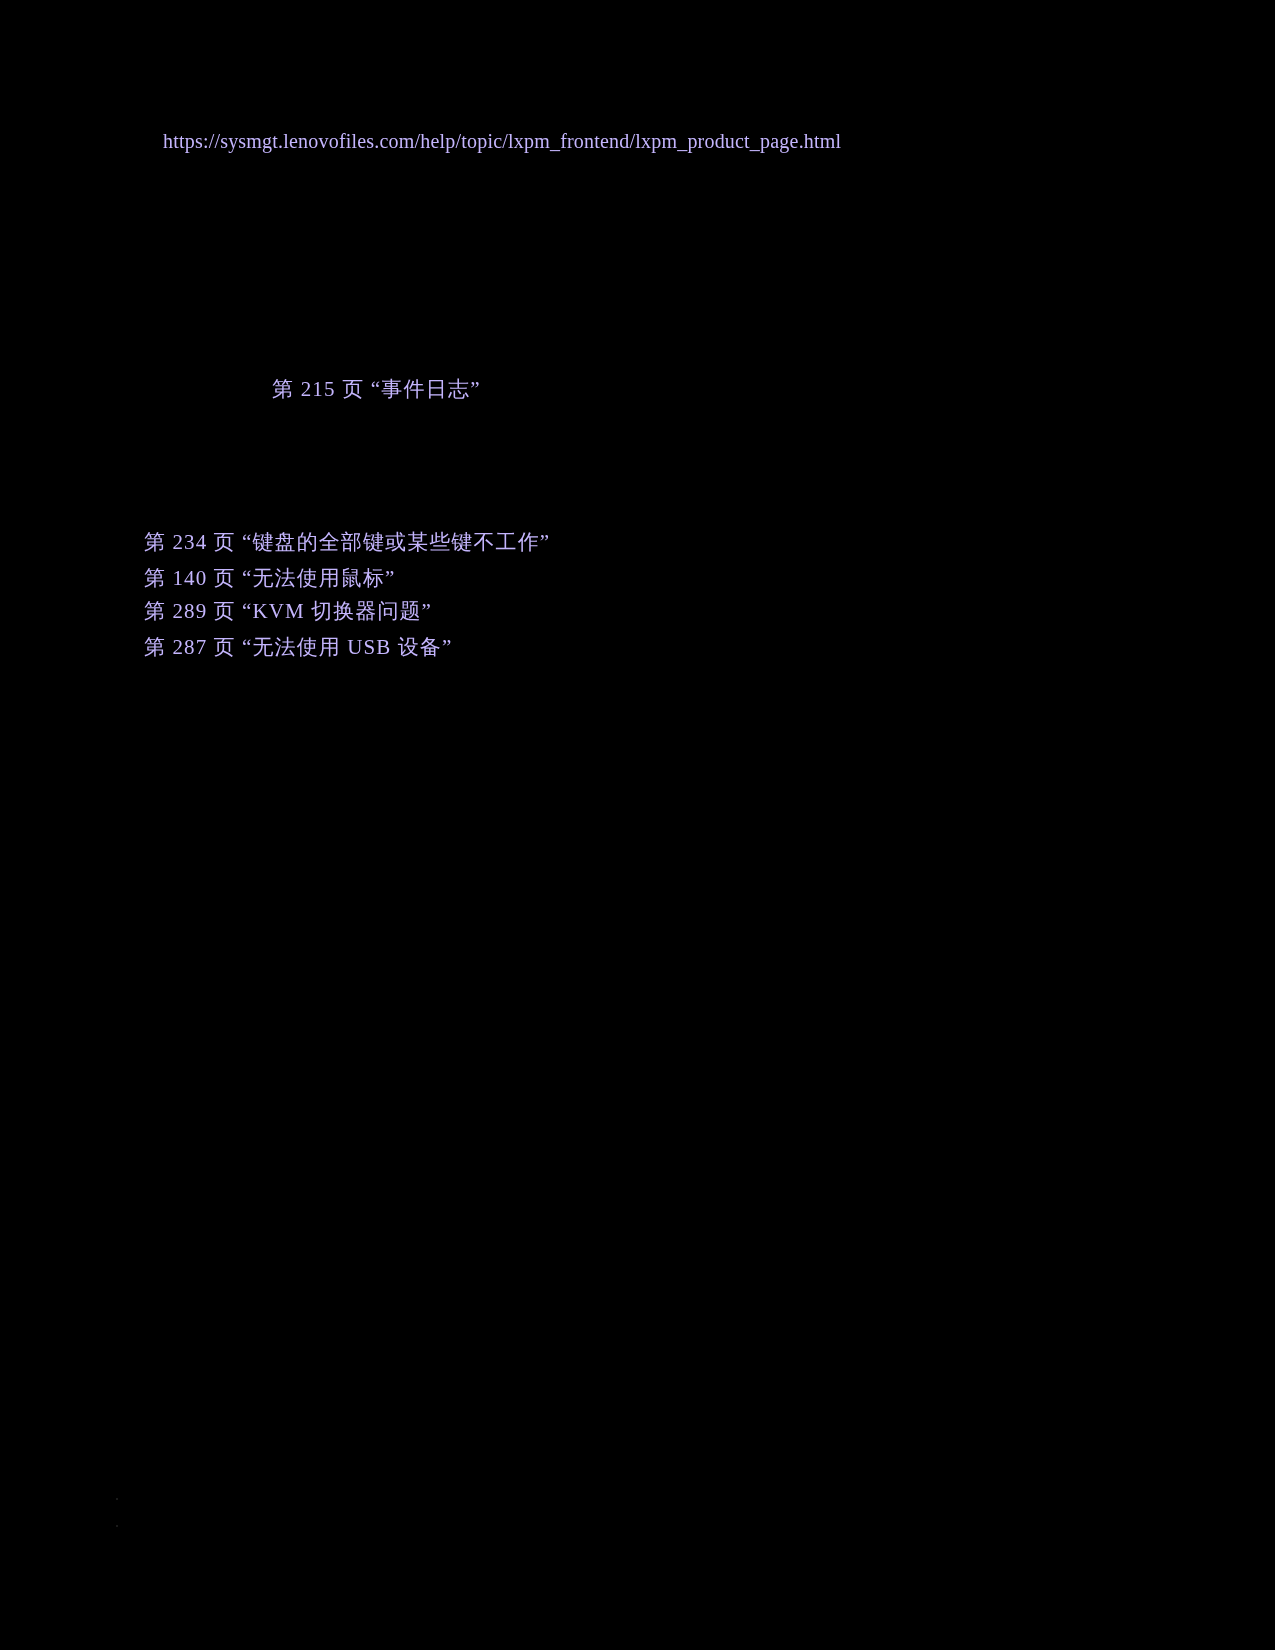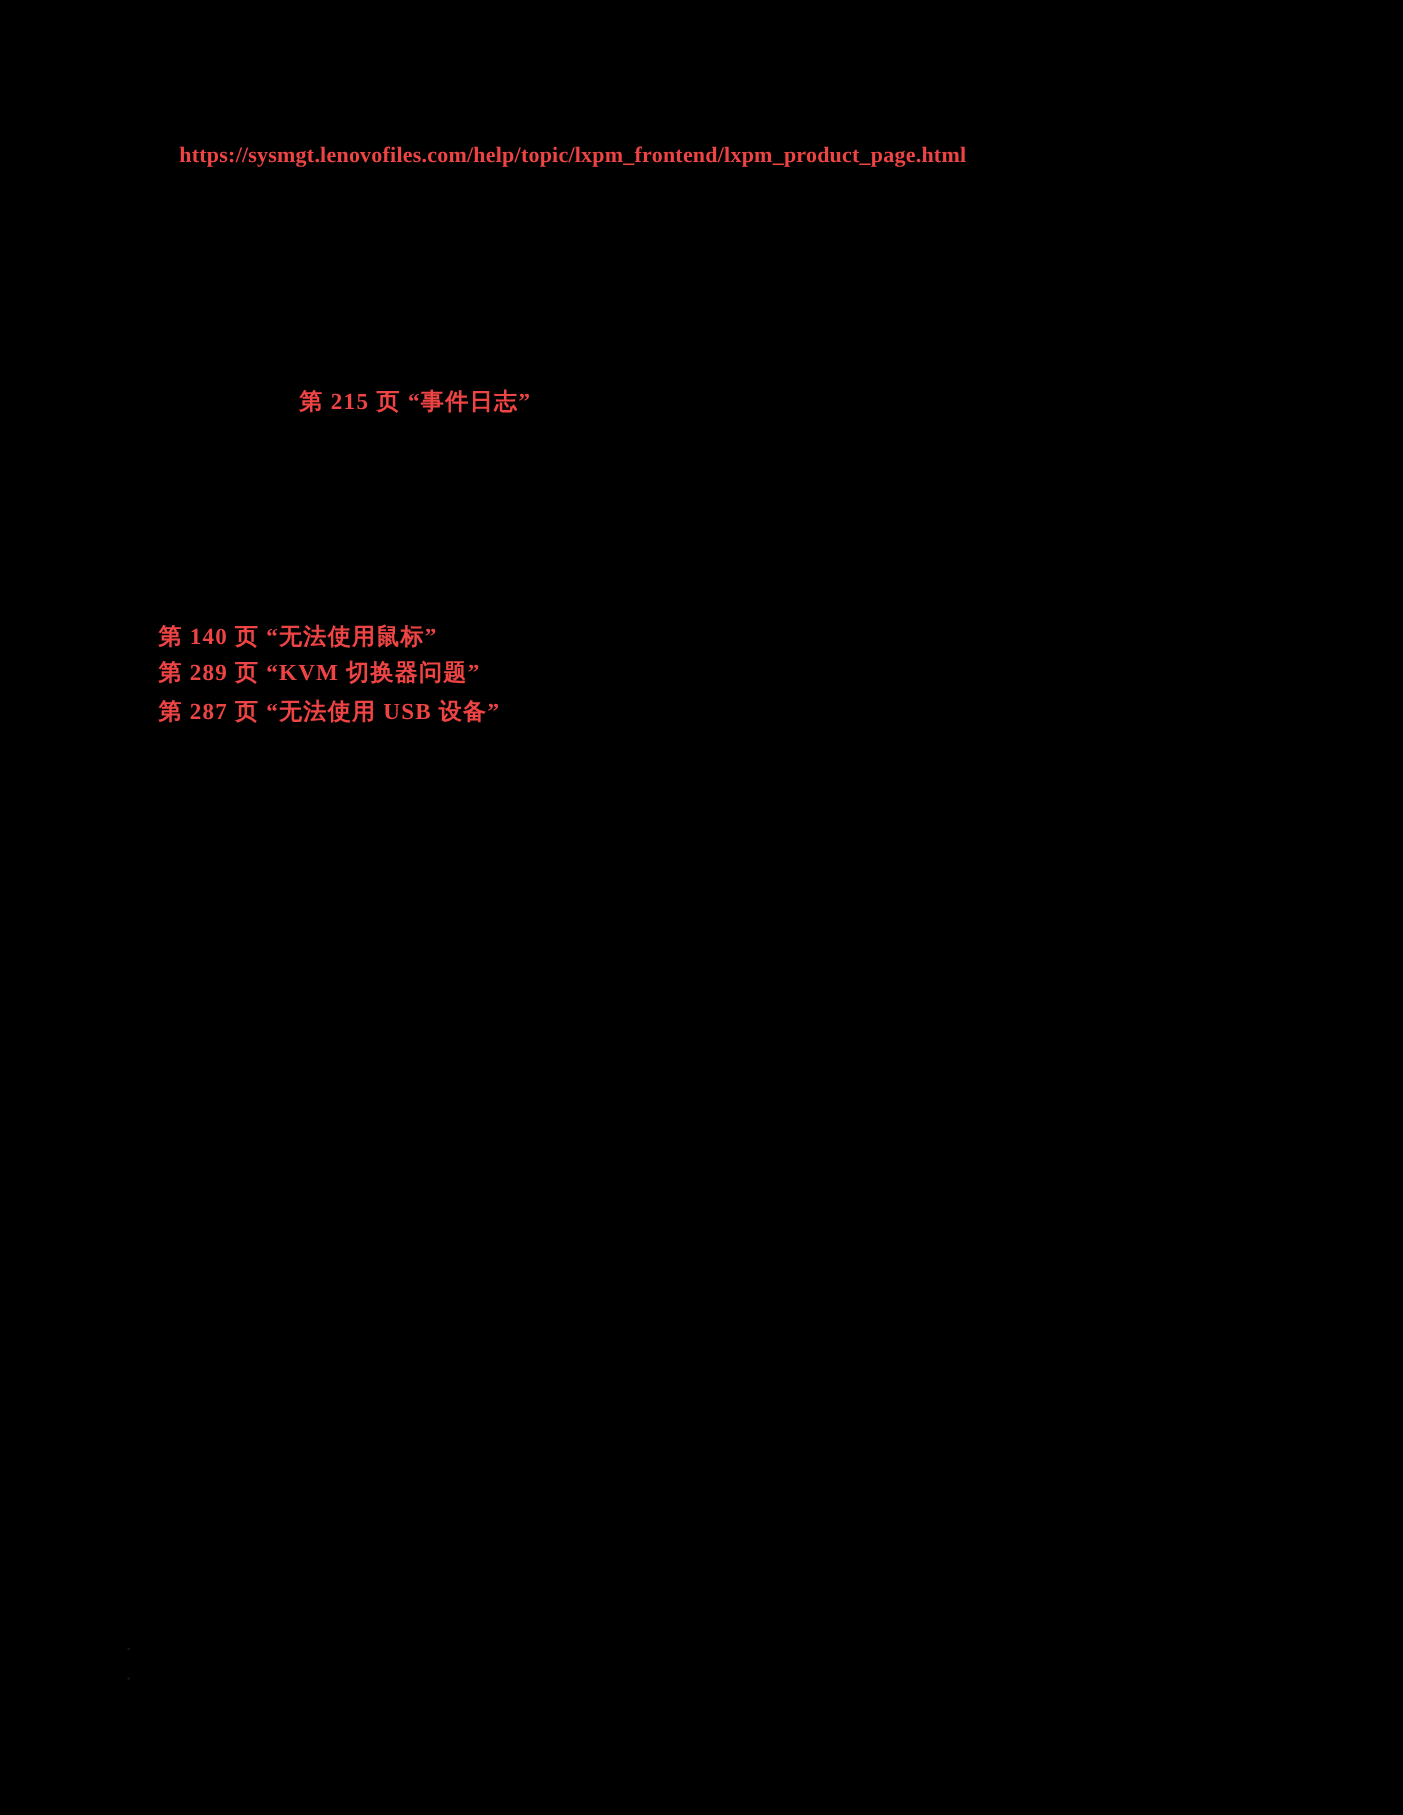--- a/index.html
+++ b/index.html
@@ -17,37 +17,37 @@
   .page {
     position: absolute;
     left: 0;
     top: 0;
     width: 1275px;
     height: 1650px;
     background: #000000;
   }
   .link {
     position: absolute;
-    color: #ef4444;
-    font-weight: bold;
+    color: #c4b5fd;
+    font-weight: normal;
     font-family: "Liberation Serif", serif;
     white-space: nowrap;
     letter-spacing: 0.4px;
     text-decoration: none;
     line-height: 1;
   }
   .url-link {
     left: 163px;
     top: 131px;
     font-size: 20px;
     letter-spacing: 0.2px;
   }
   .event-log-link {
     left: 272px;
-    top: 355px;
+    top: 379px;
     font-size: 21px;
     letter-spacing: 1.2px;
   }
   .xref-1 { left: 144px; top: 532px; font-size: 21px; letter-spacing: 1.1px; }
   .xref-2 { left: 144px; top: 568px; font-size: 21px; letter-spacing: 1.1px; }
   .xref-3 { left: 144px; top: 601px; font-size: 21px; letter-spacing: 1.1px; }
   .xref-4 { left: 144px; top: 637px; font-size: 21px; letter-spacing: 1.1px; }
 
   .footer-dot {
     position: absolute;
@@ -60,20 +60,21 @@
 </style>
 </head>
 <body>
 
 <div class="page">
 
   <a class="link url-link">https://sysmgt.lenovofiles.com/help/topic/lxpm_frontend/lxpm_product_page.html</a>
 
   <a class="link event-log-link">第 215 页 “事件日志”</a>
 
+  <a class="link xref-1">第 234 页 “键盘的全部键或某些键不工作”</a>
 
   <a class="link xref-2">第 140 页 “无法使用鼠标”</a>
 
   <a class="link xref-3">第 289 页 “KVM 切换器问题”</a>
 
   <a class="link xref-4">第 287 页 “无法使用 USB 设备”</a>
 
   <div class="footer-dot d1"></div>
   <div class="footer-dot d2"></div>
 

